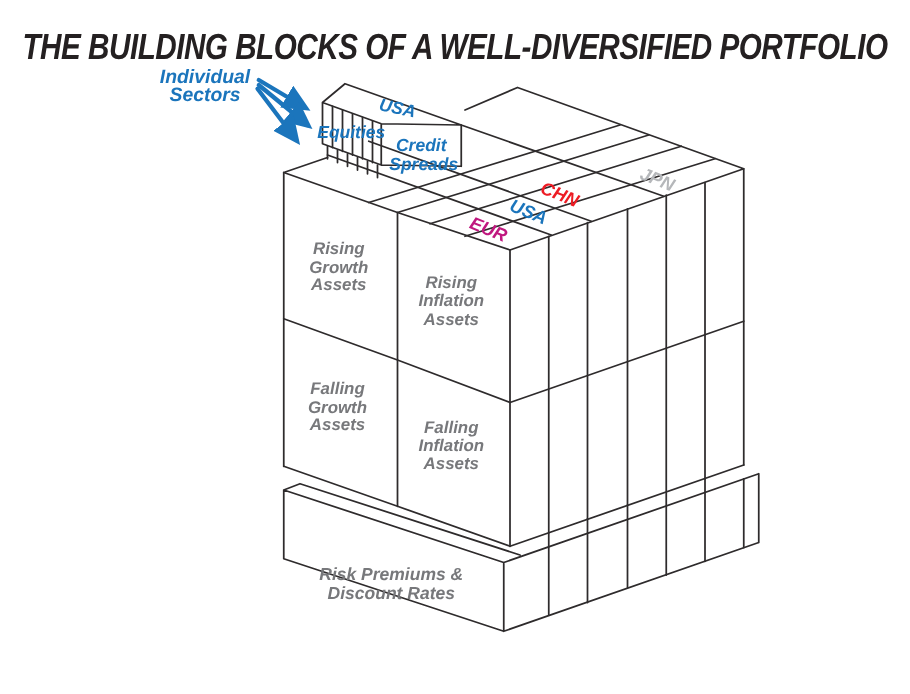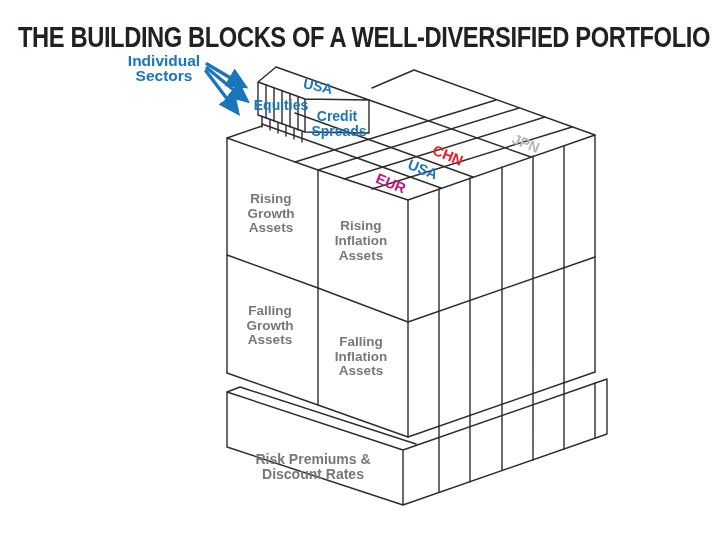--- a/index.html
+++ b/index.html
@@ -1,17 +1,17 @@
 <!DOCTYPE html>
 <html><head>
 <meta charset="utf-8">
 <style>
   html,body{margin:0;padding:0;background:#ffffff;}
   #stage{position:relative;width:720px;height:555px;background:#ffffff;overflow:hidden;
-         font-family:"Liberation Sans",sans-serif;}
+         font-family:"Liberation Sans",sans-serif;font-style:italic;}
   svg text{font-family:"Liberation Sans",sans-serif;}
   .ln{stroke:#2e2b2c;stroke-width:1.4;fill:none;stroke-linecap:round;stroke-linejoin:round;}
   .arrow{stroke:#1b75bc;stroke-width:3.4;fill:none;stroke-linecap:round;}
   .glabel{fill:#77787b;font-weight:bold;font-size:13.5px;text-anchor:middle;}
   .blabel{fill:#1b75bc;font-weight:bold;font-size:14px;text-anchor:middle;}
   .slice{font-weight:bold;font-size:14.5px;text-anchor:middle;}
   .title{fill:#242021;font-weight:bold;font-size:29px;letter-spacing:-0.5px;}
 </style>
 </head>
 <body>

